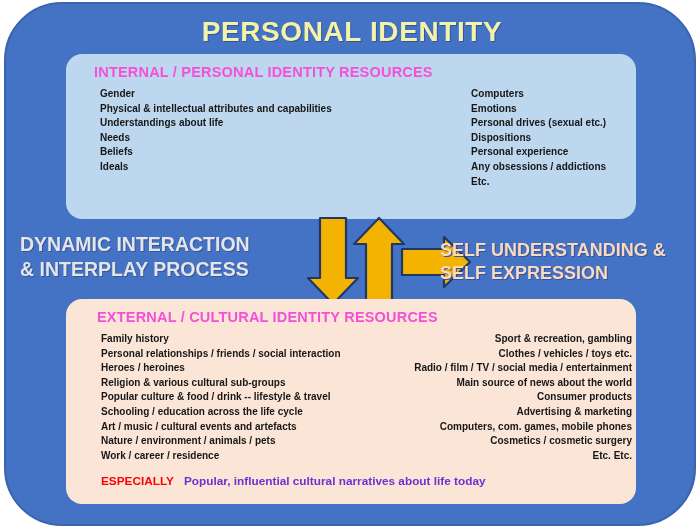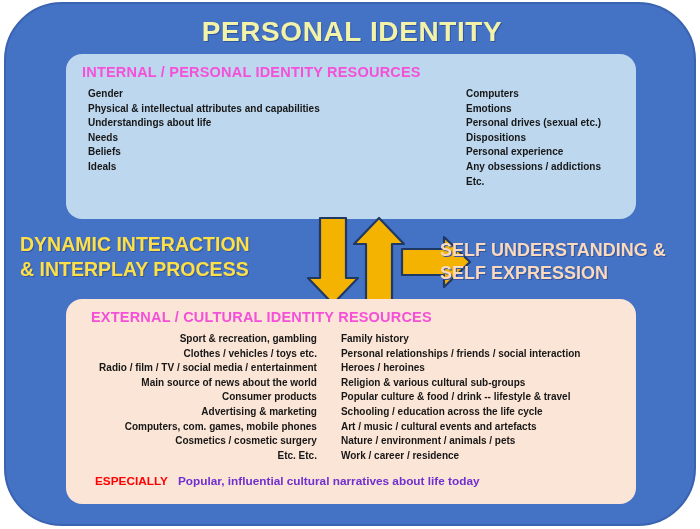--- a/index.html
+++ b/index.html
@@ -44,41 +44,41 @@
   
   #internal-panel {
     position: absolute;
     left: 60px;
     top: 50px;
     width: 570px;
     height: 165px;
     box-sizing: border-box;
     background: #BDD7EE;
     border-radius: 16px;
-    padding: 6px 0 0 0;
+    padding: 6px 0 0 12px;
   }
   #internal-heading {
     margin: 4px 0 0 16px;
     font-size: 14.5px;
     font-weight: bold;
     color: #F550D8;
     letter-spacing: 0.2px;
   }
 
   
   #external-panel {
     position: absolute;
     left: 60px;
     top: 295px;
     width: 570px;
     height: 205px;
     box-sizing: border-box;
     background: #FBE5D6;
     border-radius: 16px;
-    padding: 6px 0 0 9px;
+    padding: 6px 0 0 15px;
   }
   #external-heading {
     margin: 4px 0 0 16px;
     font-size: 14.5px;
     font-weight: bold;
     color: #F550D8;
     letter-spacing: 0.2px;
   }
 
   
@@ -113,21 +113,21 @@
 
   
   #dynamic-label {
     position: absolute;
     left: 14px;
     top: 228px;
     width: 290px;
     font-size: 19.5px;
     font-weight: bold;
     line-height: 25px;
-    color: #fde047;
+    color: #e5e5e5;
     text-shadow: 1px 1px 0 #33549e;
   }
   #self-label {
     position: absolute;
     left: 434px;
     top: 235px;
     width: 250px;
     font-size: 18px;
     font-weight: bold;
     line-height: 23px;
@@ -194,41 +194,41 @@
   </div>
 
   <div id="self-label">
     <span>SELF UNDERSTANDING &amp;</span><br>
     <span>SELF EXPRESSION</span>
   </div>
 
   <div id="external-panel">
     <div id="external-heading">EXTERNAL / CULTURAL IDENTITY RESOURCES</div>
     <div class="res-cols">
+      <div class="res-col" id="external-left">
+        <span class="res-item">Family history</span>
+        <span class="res-item">Personal relationships / friends / social interaction</span>
+        <span class="res-item">Heroes / heroines</span>
+        <span class="res-item">Religion &amp; various cultural sub-groups</span>
+        <span class="res-item">Popular culture &amp; food / drink -- lifestyle &amp; travel</span>
+        <span class="res-item">Schooling / education across the life cycle</span>
+        <span class="res-item">Art / music / cultural events and artefacts</span>
+        <span class="res-item">Nature / environment / animals / pets</span>
+        <span class="res-item">Work / career / residence</span>
+      </div>
       <div class="res-col" id="external-right">
         <span class="res-item">Sport &amp; recreation, gambling</span>
         <span class="res-item">Clothes / vehicles / toys etc.</span>
         <span class="res-item">Radio / film / TV / social media / entertainment</span>
         <span class="res-item">Main source of news about the world</span>
         <span class="res-item">Consumer products</span>
         <span class="res-item">Advertising &amp; marketing</span>
         <span class="res-item">Computers, com. games, mobile phones</span>
         <span class="res-item">Cosmetics / cosmetic surgery</span>
         <span class="res-item">Etc. Etc.</span>
       </div>
-      <div class="res-col" id="external-left">
-        <span class="res-item">Family history</span>
-        <span class="res-item">Personal relationships / friends / social interaction</span>
-        <span class="res-item">Heroes / heroines</span>
-        <span class="res-item">Religion &amp; various cultural sub-groups</span>
-        <span class="res-item">Popular culture &amp; food / drink -- lifestyle &amp; travel</span>
-        <span class="res-item">Schooling / education across the life cycle</span>
-        <span class="res-item">Art / music / cultural events and artefacts</span>
-        <span class="res-item">Nature / environment / animals / pets</span>
-        <span class="res-item">Work / career / residence</span>
-      </div>
     </div>
     <div id="especially-line">
       <span id="especially-label">ESPECIALLY</span><span id="especially-text">Popular, influential cultural narratives about life today</span>
     </div>
   </div>
 
 </div>
 
 </body></html>

